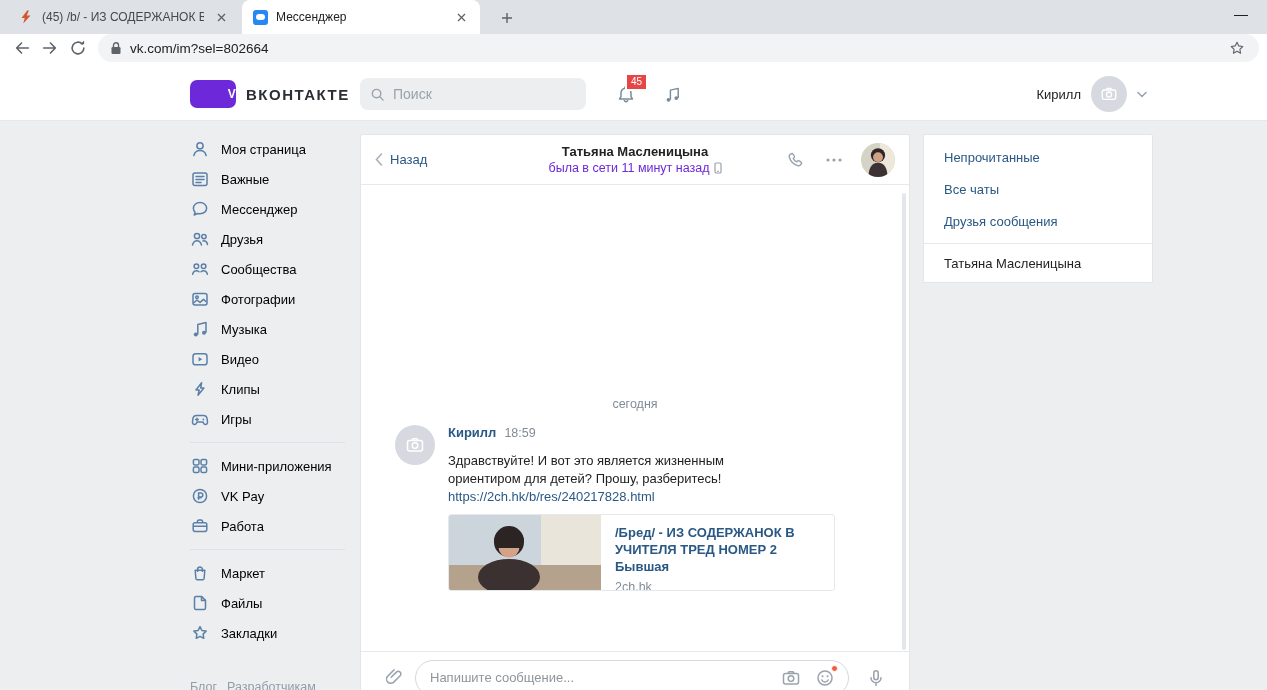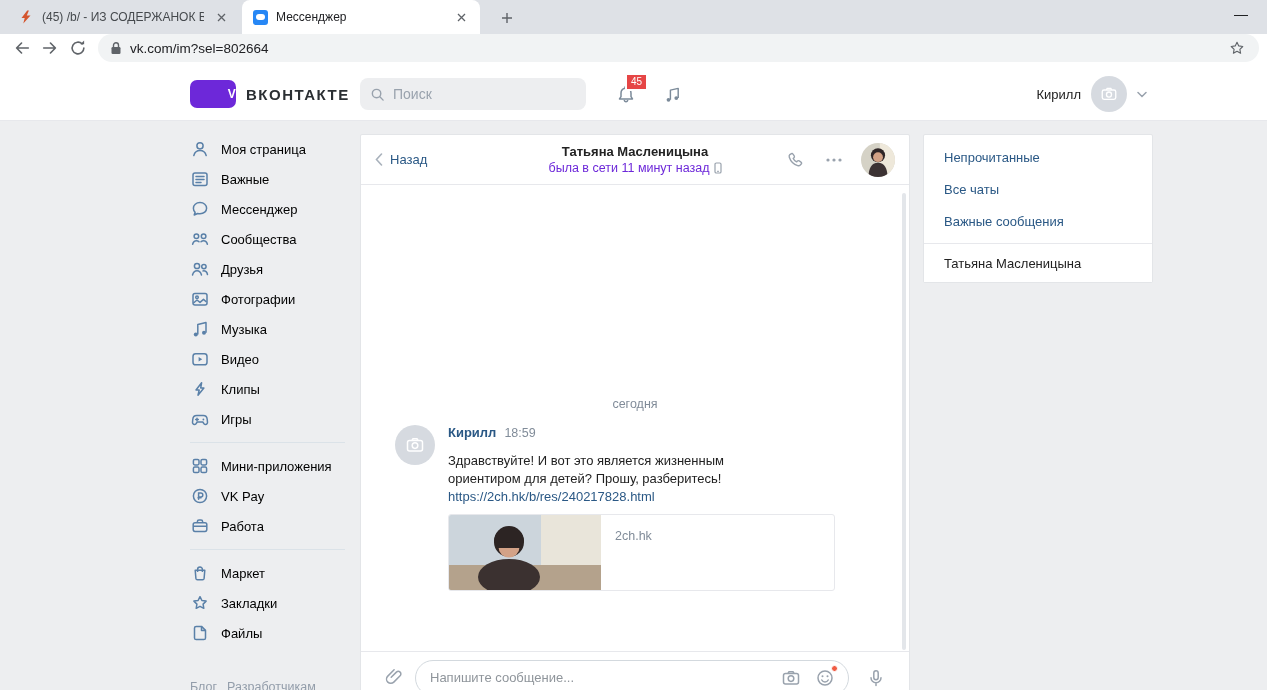--- a/index.html
+++ b/index.html
@@ -235,37 +235,37 @@
       <span class="micon">
           <svg width="20" height="20" viewBox="0 0 20 20" stroke="currentColor" stroke-width="1.5" fill="none" stroke-linejoin="round">
             <path d="M10 3.6c3.9 0 6.6 2.5 6.6 5.6S13.9 14.8 10 14.8c-.8 0-1.6-.1-2.3-.3L4.2 16l.9-2.8c-1.1-1-1.7-2.4-1.7-4C3.4 6.1 6.1 3.6 10 3.6z"></path>
           </svg>
         </span>
       <span>Мессенджер</span>
     </div>
     <div class="menu-item">
       <span class="micon">
           <svg width="20" height="20" viewBox="0 0 20 20" stroke="currentColor" stroke-width="1.5" fill="none" stroke-linecap="round">
-            <circle cx="6.4" cy="7.3" r="2.3"></circle>
-            <circle cx="13.6" cy="7.3" r="2.3"></circle>
-            <path d="M2.6 15.3c.6-2.3 2-3.6 3.8-3.6 1 0 1.9.4 2.6 1.1M17.4 15.3c-.6-2.3-2-3.6-3.8-3.6-1 0-1.9.4-2.6 1.1"></path>
-          </svg>
-        </span>
-      <span>Сообщества</span>
-    </div>
-    <div class="menu-item">
-      <span class="micon">
-          <svg width="20" height="20" viewBox="0 0 20 20" stroke="currentColor" stroke-width="1.5" fill="none" stroke-linecap="round">
             <circle cx="7" cy="7" r="2.6"></circle>
             <path d="M2.5 16c.7-2.7 2.4-4.2 4.5-4.2s3.8 1.5 4.5 4.2"></path>
             <circle cx="13.9" cy="7.6" r="2.2"></circle>
             <path d="M13 11.9c2-.2 3.9 1.1 4.5 3.6"></path>
           </svg>
         </span>
       <span>Друзья</span>
+    </div>
+    <div class="menu-item">
+      <span class="micon">
+          <svg width="20" height="20" viewBox="0 0 20 20" stroke="currentColor" stroke-width="1.5" fill="none" stroke-linecap="round">
+            <circle cx="6.4" cy="7.3" r="2.3"></circle>
+            <circle cx="13.6" cy="7.3" r="2.3"></circle>
+            <path d="M2.6 15.3c.6-2.3 2-3.6 3.8-3.6 1 0 1.9.4 2.6 1.1M17.4 15.3c-.6-2.3-2-3.6-3.8-3.6-1 0-1.9.4-2.6 1.1"></path>
+          </svg>
+        </span>
+      <span>Сообщества</span>
     </div>
     <div class="menu-item">
       <span class="micon">
           <svg width="20" height="20" viewBox="0 0 20 20" stroke="currentColor" stroke-width="1.5" fill="none" stroke-linejoin="round">
             <rect x="3" y="4.5" width="14" height="11.5" rx="2"></rect>
             <circle cx="7" cy="8.3" r="1.3"></circle>
             <path d="M3.5 14l3.5-3 3 2.4 3.5-3 3 2.6"></path>
           </svg>
         </span>
       <span>Фотографии</span>
@@ -343,33 +343,33 @@
           <svg width="20" height="20" viewBox="0 0 20 20" stroke="currentColor" stroke-width="1.5" fill="none" stroke-linejoin="round">
             <path d="M5.2 7.2h9.6l-.7 8.2c-.1.8-.7 1.4-1.5 1.4H7.4c-.8 0-1.4-.6-1.5-1.4z"></path>
             <path d="M7.6 9V6.4a2.4 2.4 0 0 1 4.8 0V9"></path>
           </svg>
         </span>
       <span>Маркет</span>
     </div>
     <div class="menu-item">
       <span class="micon">
           <svg width="20" height="20" viewBox="0 0 20 20" stroke="currentColor" stroke-width="1.5" fill="none" stroke-linejoin="round">
-            <path d="M10 3.7l1.9 3.8 4.2.6-3 3 .7 4.2-3.8-2-3.8 2 .7-4.2-3-3 4.2-.6z"></path>
-          </svg>
-        </span>
-      <span>Закладки</span>
-    </div>
-    <div class="menu-item">
-      <span class="micon">
-          <svg width="20" height="20" viewBox="0 0 20 20" stroke="currentColor" stroke-width="1.5" fill="none" stroke-linejoin="round">
             <path d="M11.5 3.4H6.2c-1 0-1.7.8-1.7 1.7v9.8c0 1 .8 1.7 1.7 1.7h7.6c1 0 1.7-.8 1.7-1.7V7.4z"></path>
             <path d="M11.5 3.4v4h4"></path>
           </svg>
         </span>
       <span>Файлы</span>
+    </div>
+    <div class="menu-item">
+      <span class="micon">
+          <svg width="20" height="20" viewBox="0 0 20 20" stroke="currentColor" stroke-width="1.5" fill="none" stroke-linejoin="round">
+            <path d="M10 3.7l1.9 3.8 4.2.6-3 3 .7 4.2-3.8-2-3.8 2 .7-4.2-3-3 4.2-.6z"></path>
+          </svg>
+        </span>
+      <span>Закладки</span>
     </div>
     <div class="menu-footer">
       <span>Блог</span>
       <span>Разработчикам</span>
     </div>
   </nav>
 
   <section class="chat-card">
     <div class="chat-header">
       <div class="chat-back">
@@ -442,20 +442,21 @@
                   <rect width="152" height="77" fill="#ccd5dc"></rect>
                   <rect x="92" width="60" height="77" fill="#e9e5da"></rect>
                   <rect y="50" width="152" height="27" fill="#b4a28c"></rect>
                   <ellipse cx="60" cy="62" rx="31" ry="18" fill="#3b3130"></ellipse>
                   <circle cx="60" cy="27" r="15" fill="#2c2423"></circle>
                   <circle cx="60" cy="32" r="10.5" fill="#d3a287"></circle>
                   <path d="M45 26a15 15 0 0 1 30 0l-3 7H48z" fill="#2c2423"></path>
                 </svg>
             </div>
             <div class="lp-body">
+              <div class="lp-title">/Бред/ - ИЗ СОДЕРЖАНОК В УЧИТЕЛЯ ТРЕД НОМЕР 2 Бывшая</div>
               <div class="lp-domain">2ch.hk</div>
             </div>
           </div>
         </div>
       </div>
     </div>
 
     <div class="composer">
       <span class="ghost-icon">
         <svg width="20" height="20" viewBox="0 0 20 20">
@@ -486,18 +487,18 @@
             <rect x="7.8" y="2.8" width="4.4" height="9" rx="2.2" stroke="currentColor" stroke-width="1.5" fill="none"></rect>
             <path d="M5 9.8a5 5 0 0 0 10 0M10 14.8v2.6" stroke="currentColor" stroke-width="1.5" fill="none" stroke-linecap="round"></path>
           </svg>
       </span>
     </div>
   </section>
 
   <aside class="chats-panel">
     <div class="filter-item">Непрочитанные</div>
     <div class="filter-item">Все чаты</div>
-    <div class="filter-item">Важные сообщения</div>
+    <div class="filter-item">Друзья сообщения</div>
     <div class="panel-divider"></div>
     <div class="active-chat">Татьяна Масленицына</div>
   </aside>
 
 </div>
 
 </body></html>

